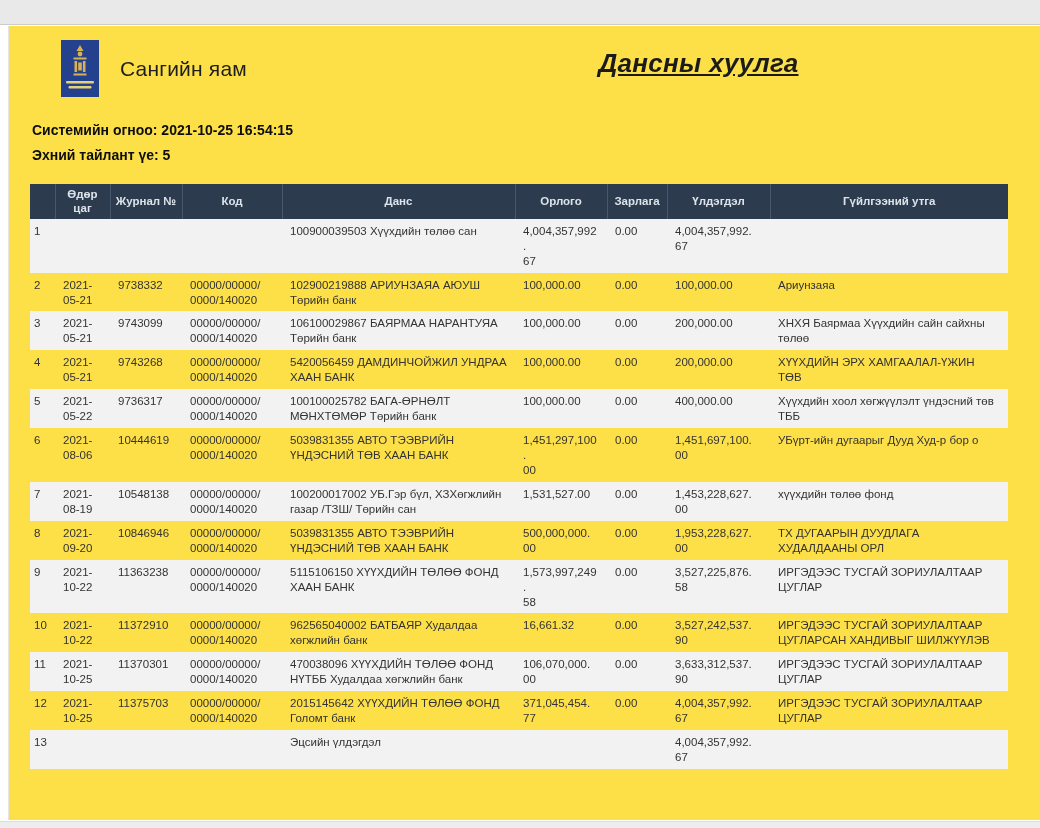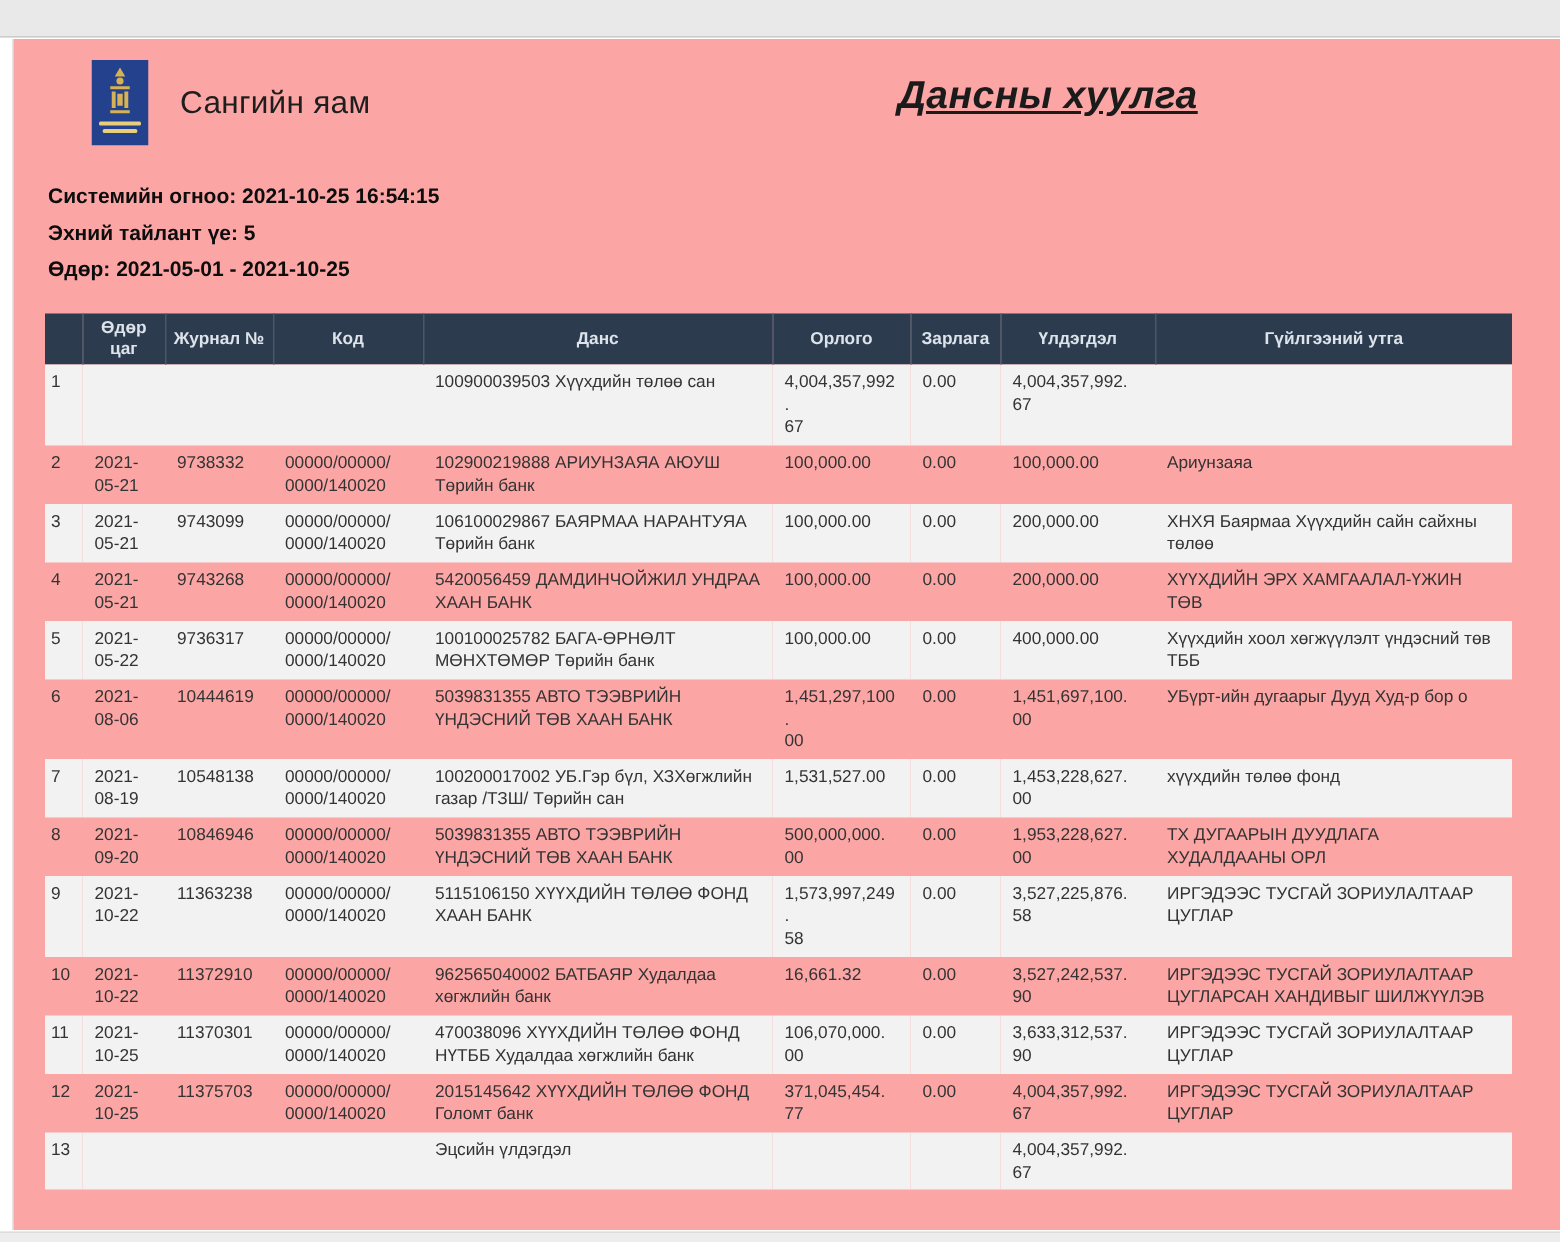--- a/index.html
+++ b/index.html
@@ -17,21 +17,21 @@
     background:#e9e9e9; border-bottom:1px solid #cccccc;
   }
   .bottom-band {
     position:absolute; bottom:0; left:0; width:1040px; height:7px;
     background:#ededed; border-top:1px solid #dddddd;
   }
   .left-edge {
     position:absolute; top:26px; bottom:8px; left:8px; width:1px;
     background:#e4e4e4;
   }
-  .page { position:absolute; top:26px; left:9px; right:0; bottom:8px; background:#fca5a5; }
+  .page { position:absolute; top:26px; left:9px; right:0; bottom:8px; background:#fde047; }
 
   
   .doc-header { display:flex; align-items:flex-start; padding:14px 34px 0 52px; }
   .brand { display:flex; align-items:center; width:330px; }
   .logo { width:38px; height:57px; flex:0 0 auto; }
   .ministry { font-size:21px; color:#1e1e1e; margin-left:21px; letter-spacing:0.2px; }
   .doc-title {
     flex:1; text-align:center; font-style:italic; font-weight:600;
     font-size:26px; color:#1b1b1b; padding-top:8px; letter-spacing:0.3px;text-decoration:underline;
   }
@@ -103,21 +103,20 @@
         </svg>
       </div>
       <div class="ministry">Сангийн яам</div>
     </div>
     <div class="doc-title">Дансны хуулга</div>
   </header>
 
   <section class="meta">
     <div>Системийн огноо: 2021-10-25 16:54:15</div>
     <div>Эхний тайлант үе: 5</div>
-    <div>Өдөр: 2021-05-01 - 2021-10-25</div>
   </section>
 
   <table class="statement">
     <colgroup>
       <col style="width:25px">
         <col style="width:55px">
         <col style="width:72px">
       <col style="width:100px">
         <col style="width:233px">
         <col style="width:92px">

